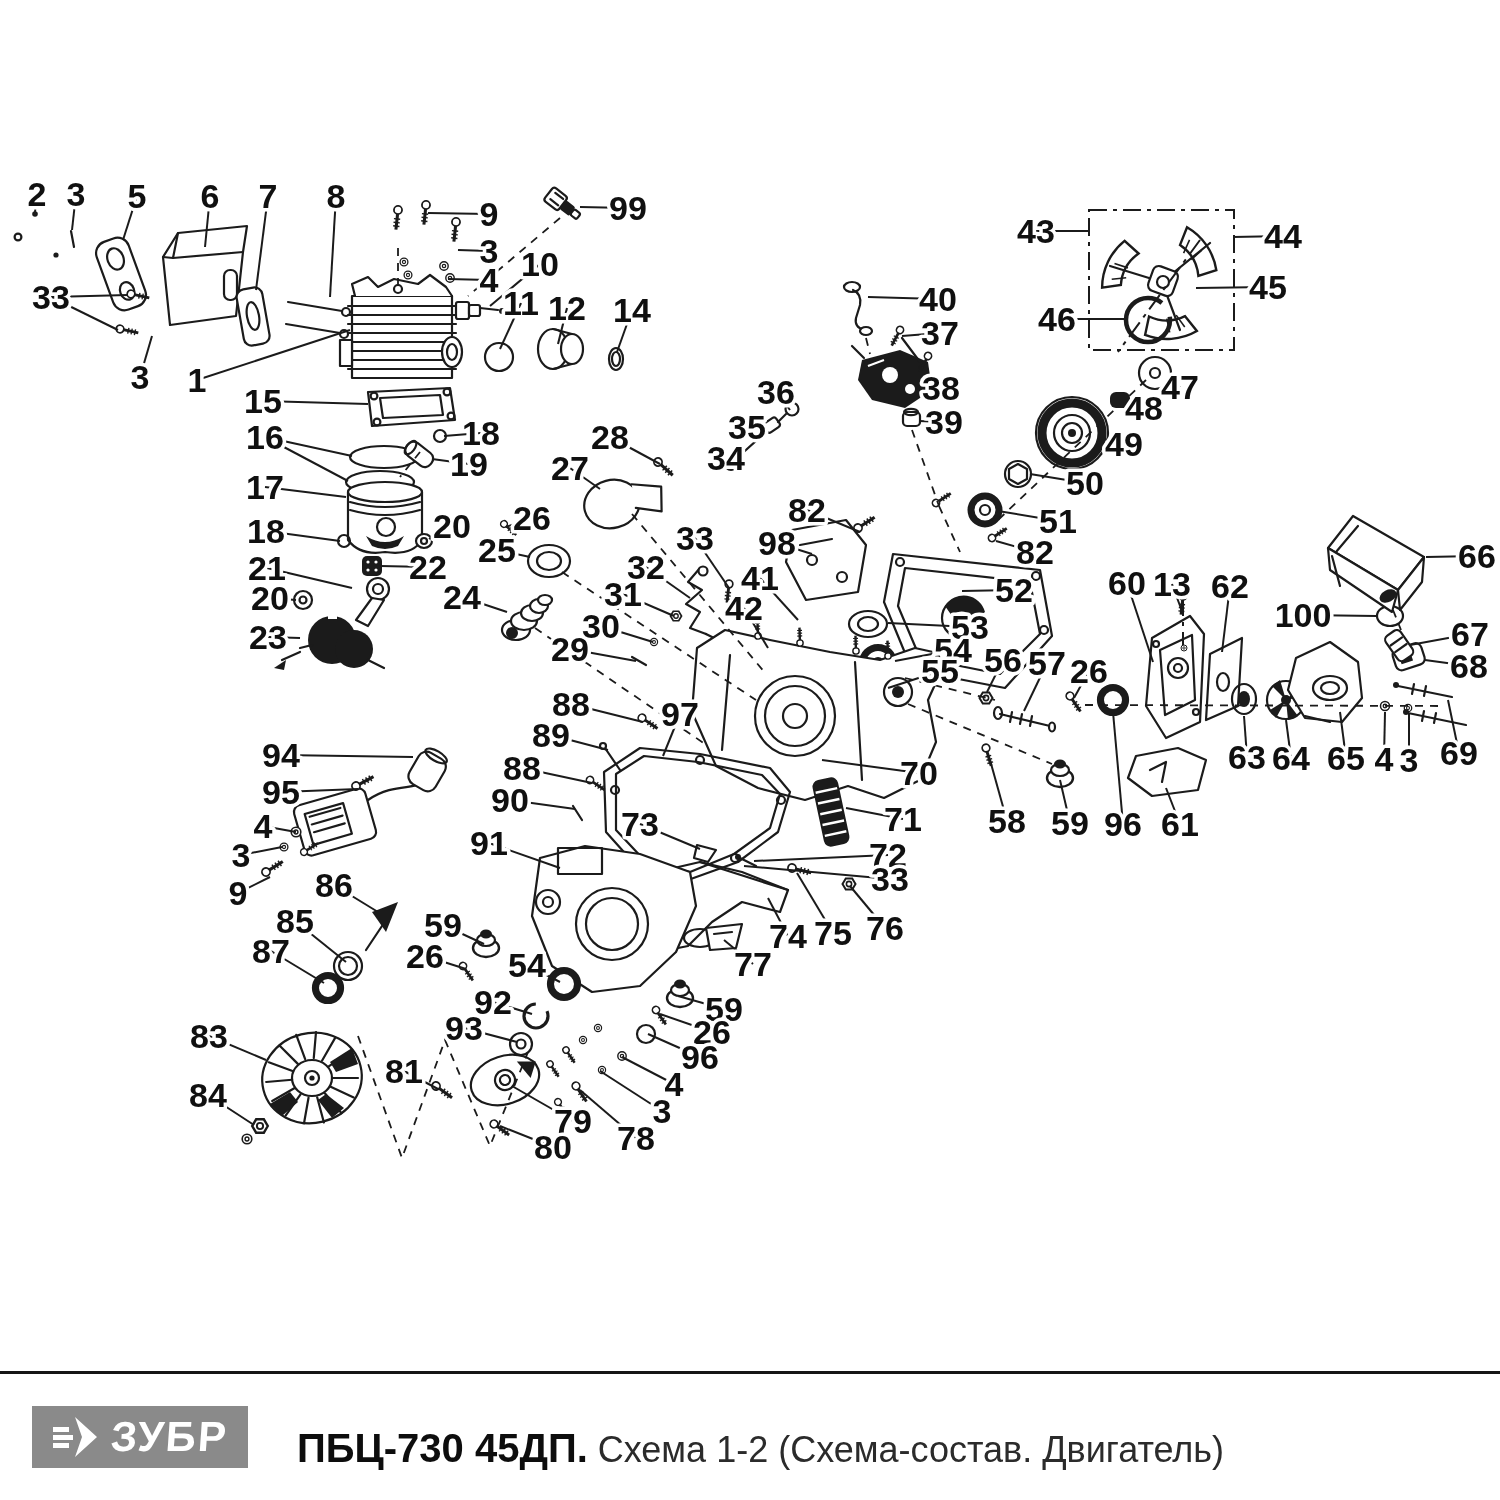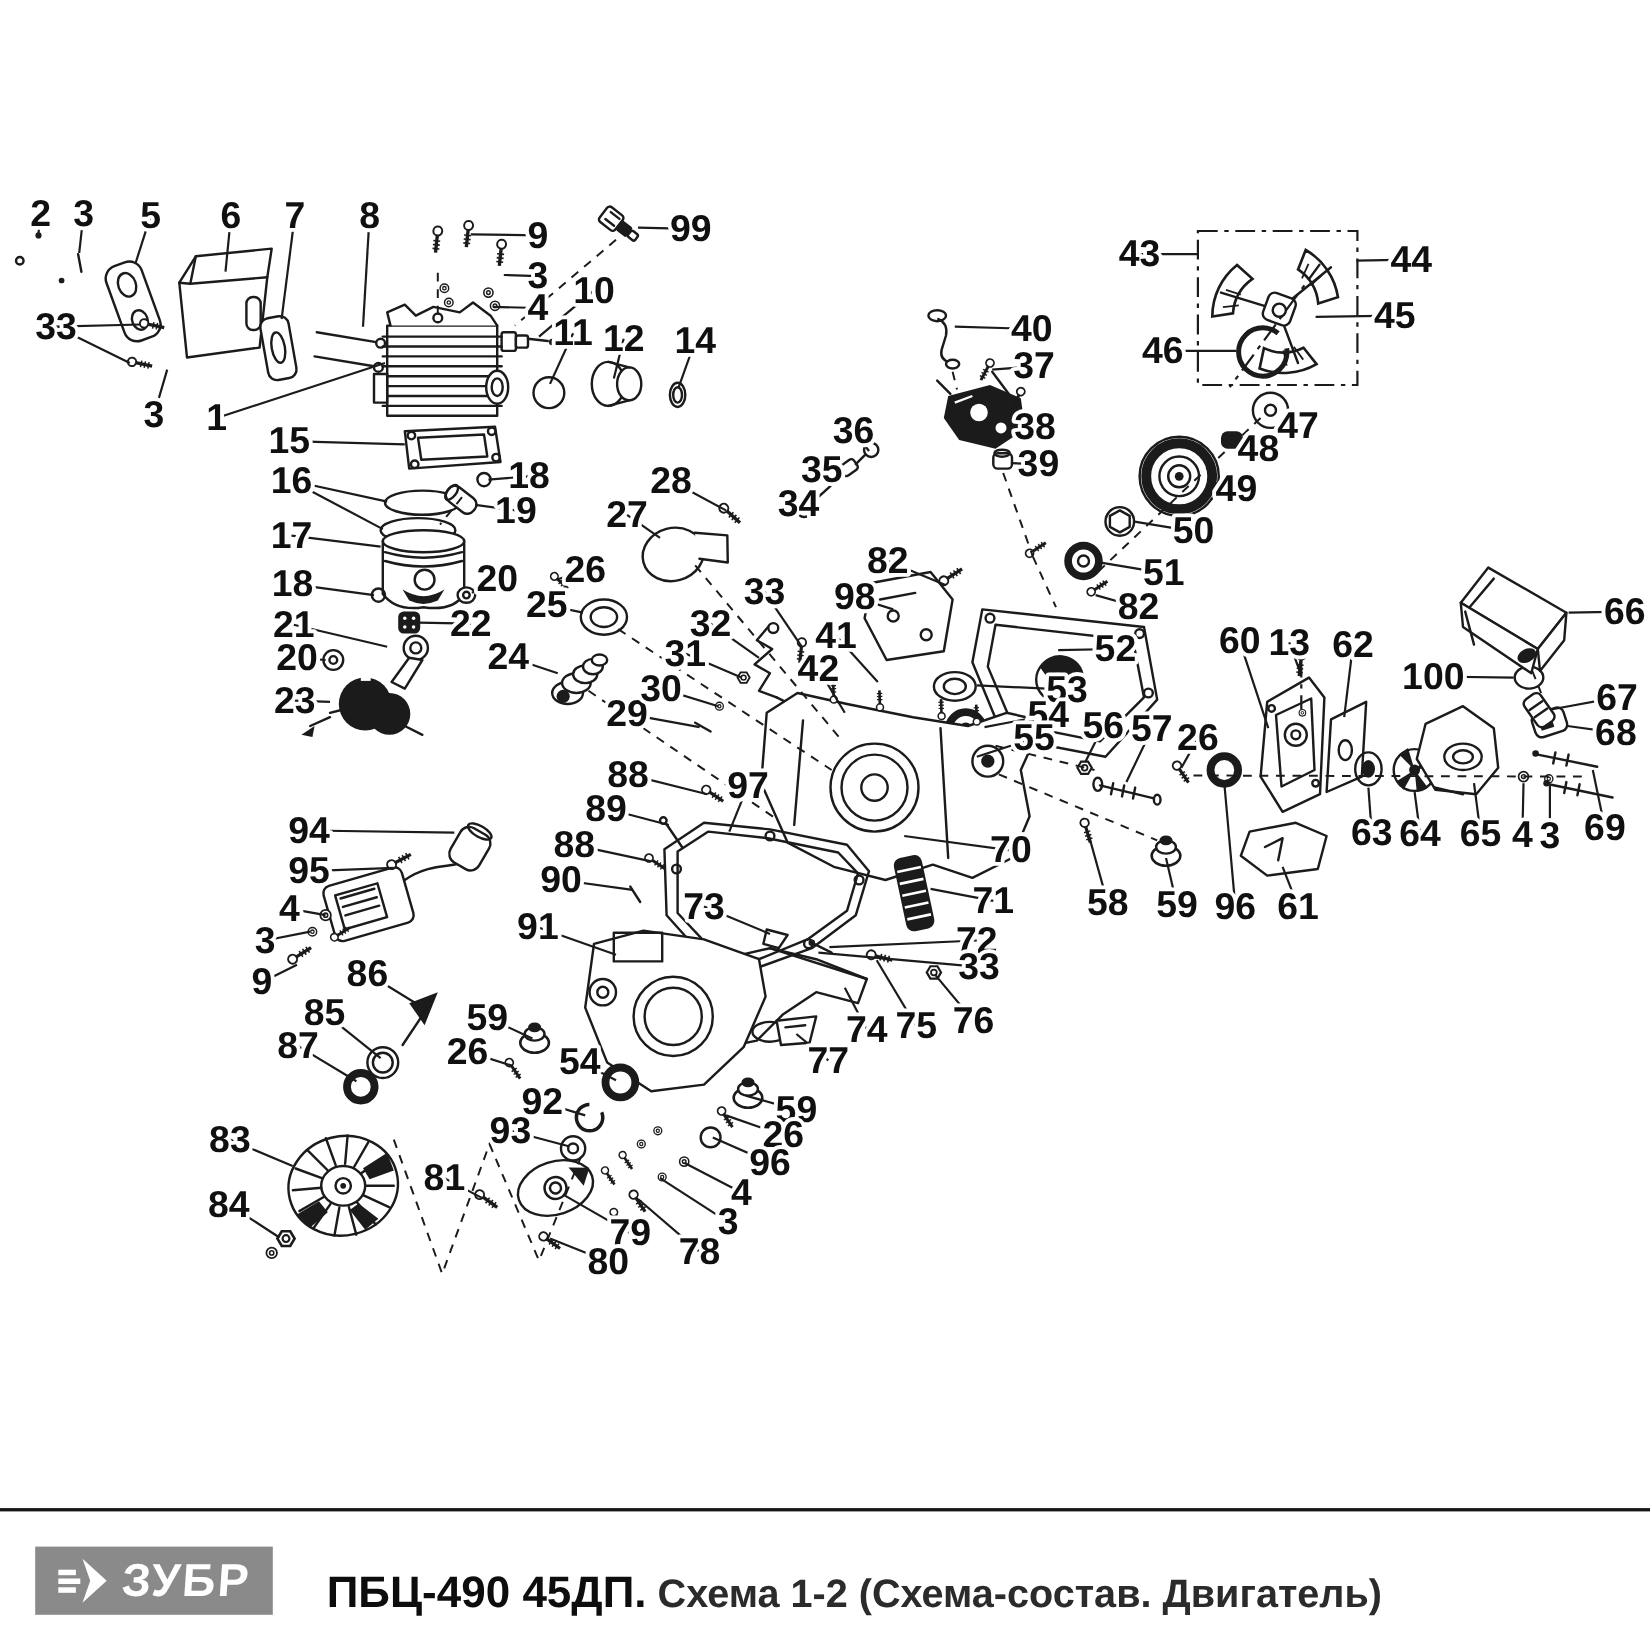--- a/index.html
+++ b/index.html
@@ -14,21 +14,21 @@
   .dashdot{stroke:var(--ink);stroke-width:2;fill:none;stroke-dasharray:18 6 4 6;}
   .lead{stroke:var(--ink);stroke-width:2;}
   .lbl{font-family:"Liberation Sans", sans-serif;font-weight:700;font-size:34px;fill:#101010;
        paint-order:stroke;stroke:#ffffff;stroke-width:7px;stroke-linejoin:round;}
   #rule{position:absolute;left:0;top:1371px;width:1500px;height:3px;background:#161616;}
   #logo-box{position:absolute;left:32px;top:1406px;width:216px;height:62px;background:var(--logo-bg);
             display:flex;align-items:center;justify-content:center;gap:8px;}
   #logo-text{color:var(--logo-tx);font-weight:700;font-size:42px;letter-spacing:2px;transform:skewX(-4deg);}
   #caption{position:absolute;left:297px;top:1426px;white-space:nowrap;}
   #caption .model{font-weight:700;font-size:40px;color:#0d0d0d;}
-  #caption .subtitle{font-weight:700;font-size:36px;color:#2b2b2b;}
+  #caption .subtitle{font-weight:400;font-size:36px;color:#2b2b2b;}
 </style>
 </head>
 <body>
 
 <div id="stage">
   <svg id="diagram-svg" width="1500" height="1500" viewBox="0 0 1500 1500" xmlns="http://www.w3.org/2000/svg">
     <defs>
       <g id="screw-proto">
         <circle cx="0" cy="0" r="4.5" fill="#fff" stroke="#1b1b1b" stroke-width="2"></circle>
         <line x1="4" y1="0" x2="22" y2="0" stroke="#1b1b1b" stroke-width="3.4"></line>
@@ -1100,15 +1100,15 @@
     <svg width="52" height="48" viewBox="0 0 52 48">
       <rect x="2" y="14" width="16" height="5" fill="#fff"></rect>
       <rect x="2" y="22" width="20" height="5" fill="#fff"></rect>
       <rect x="2" y="30" width="16" height="5" fill="#fff"></rect>
       <polygon points="24,4 46,24 24,44 31,24" fill="#fff"></polygon>
     </svg>
     <span id="logo-text">ЗУБР</span>
   </div>
 
   <div id="caption">
-    <span class="model">ПБЦ-490 45ДП.</span><span class="subtitle"> Схема 1-2 (Схема-состав. Двигатель)</span>
+    <span class="model">ПБЦ-730 45ДП.</span><span class="subtitle"> Схема 1-2 (Схема-состав. Двигатель)</span>
   </div>
 </div>
 
 </body></html>

